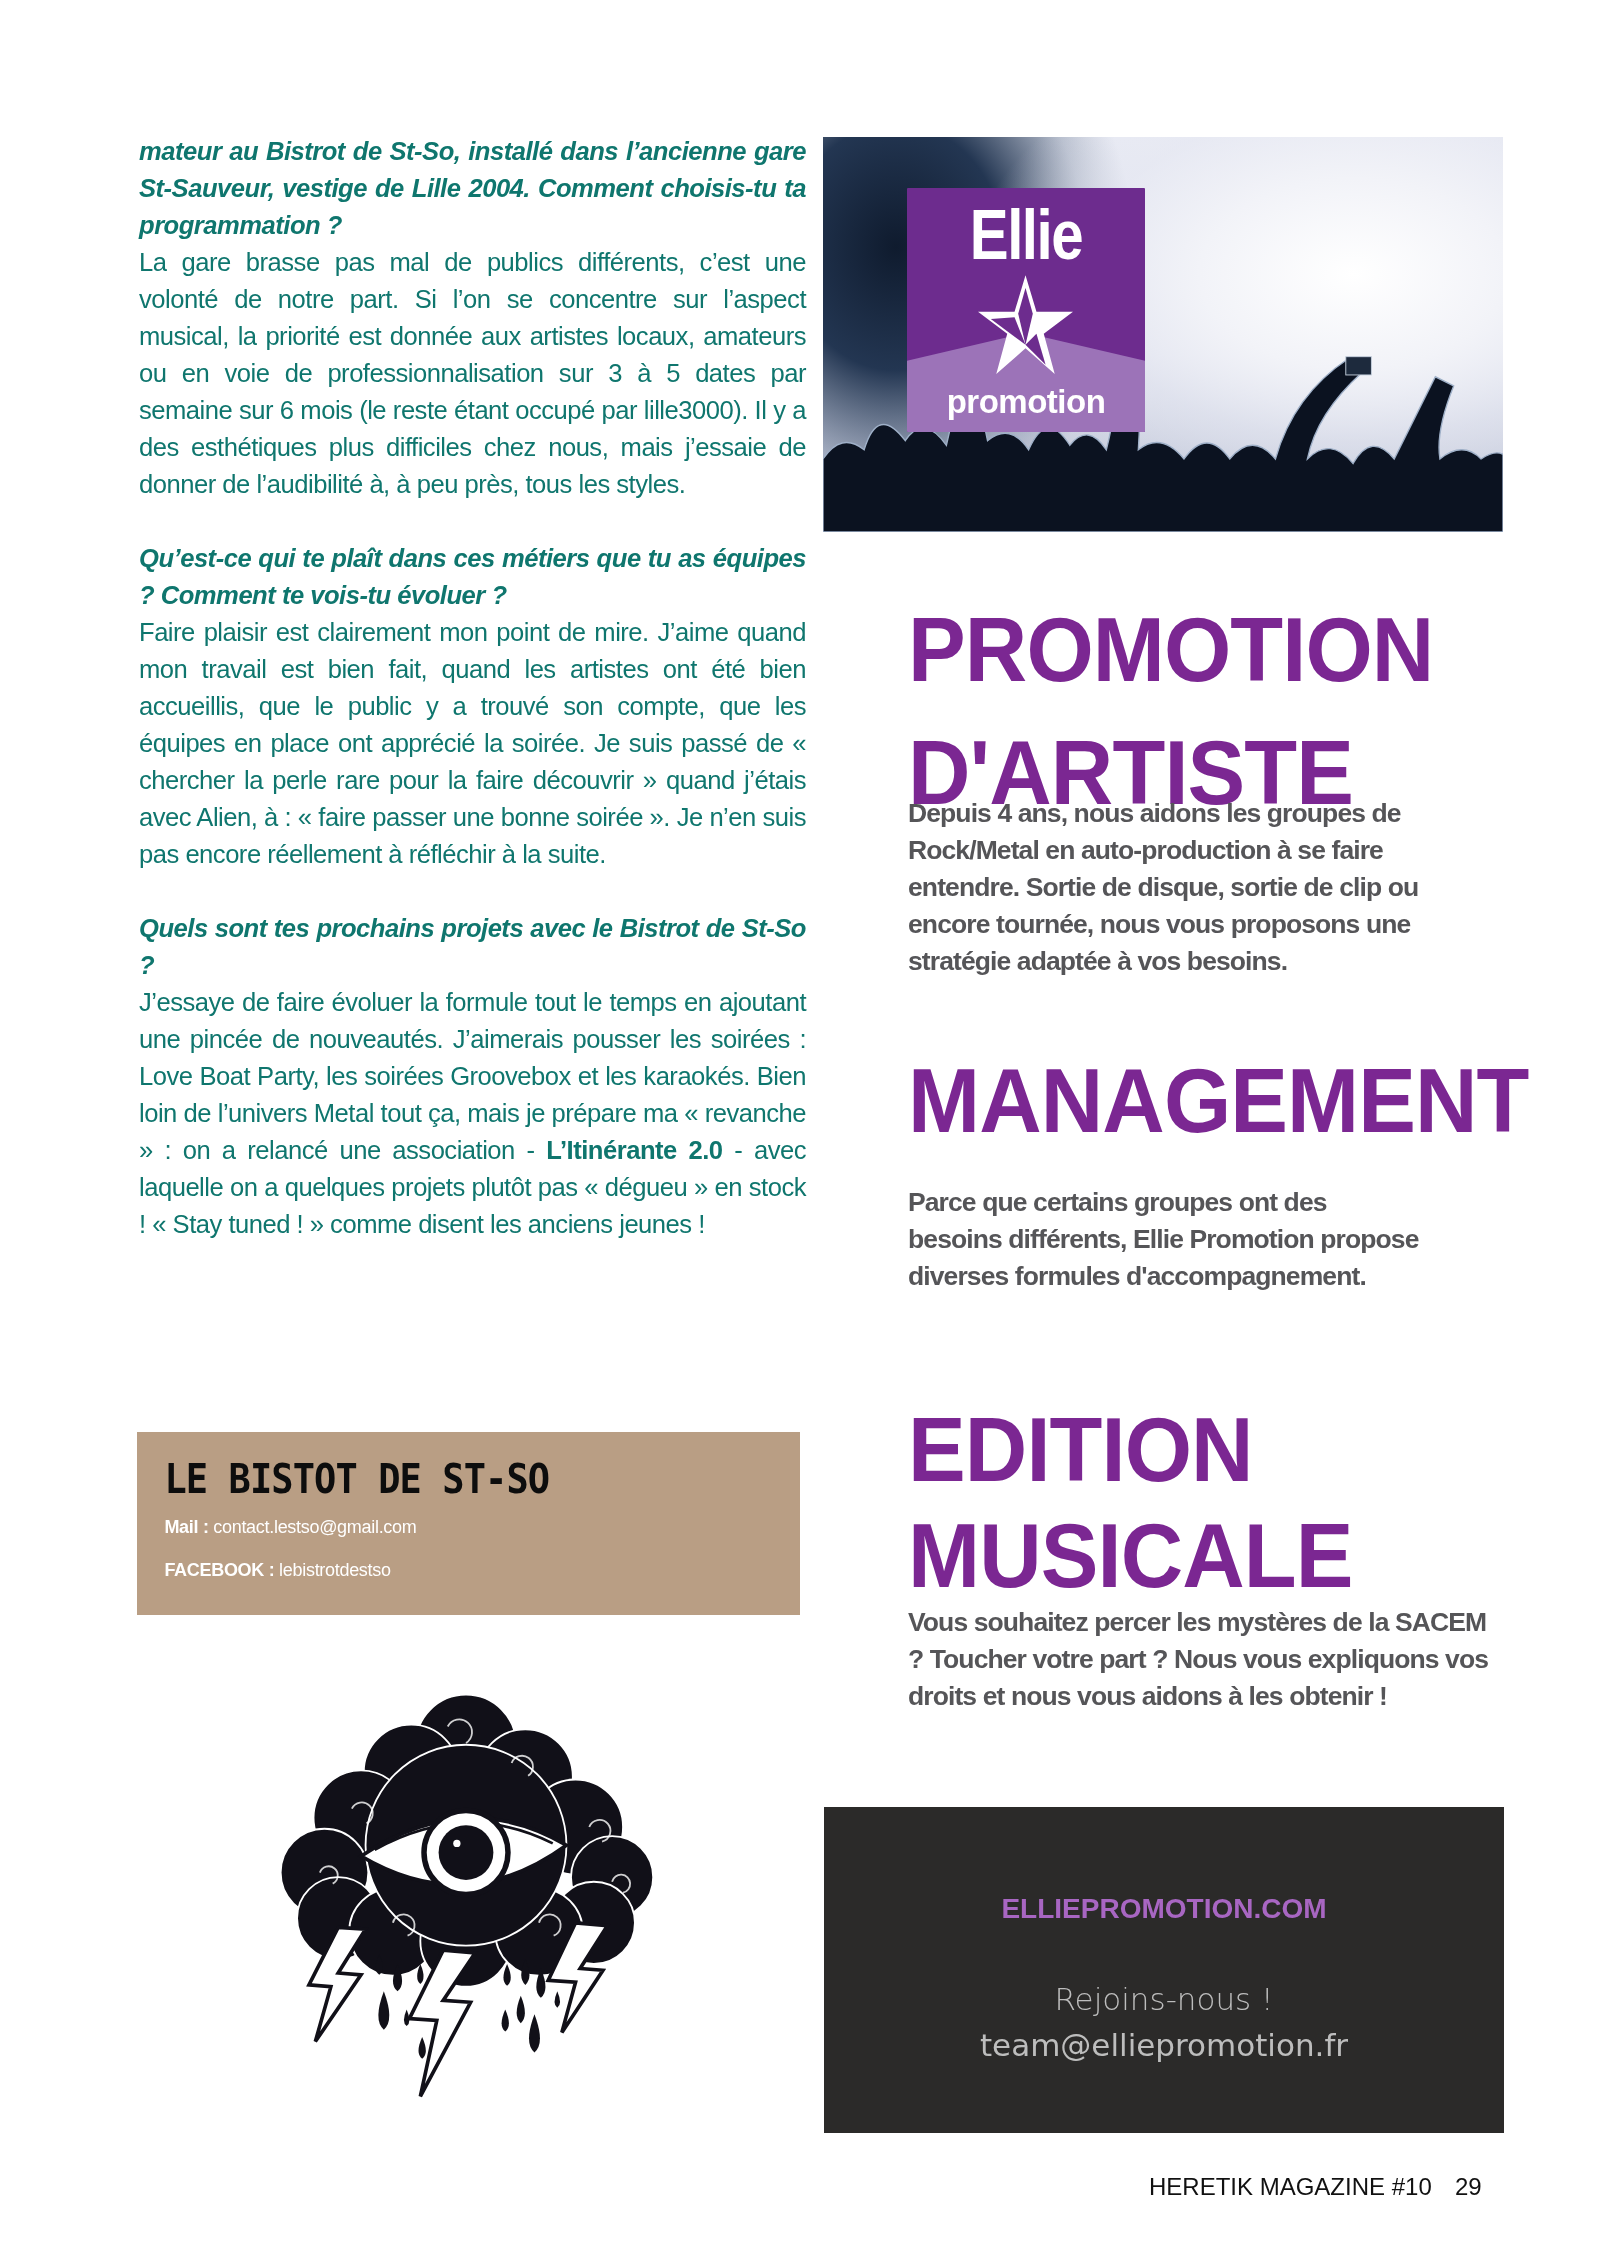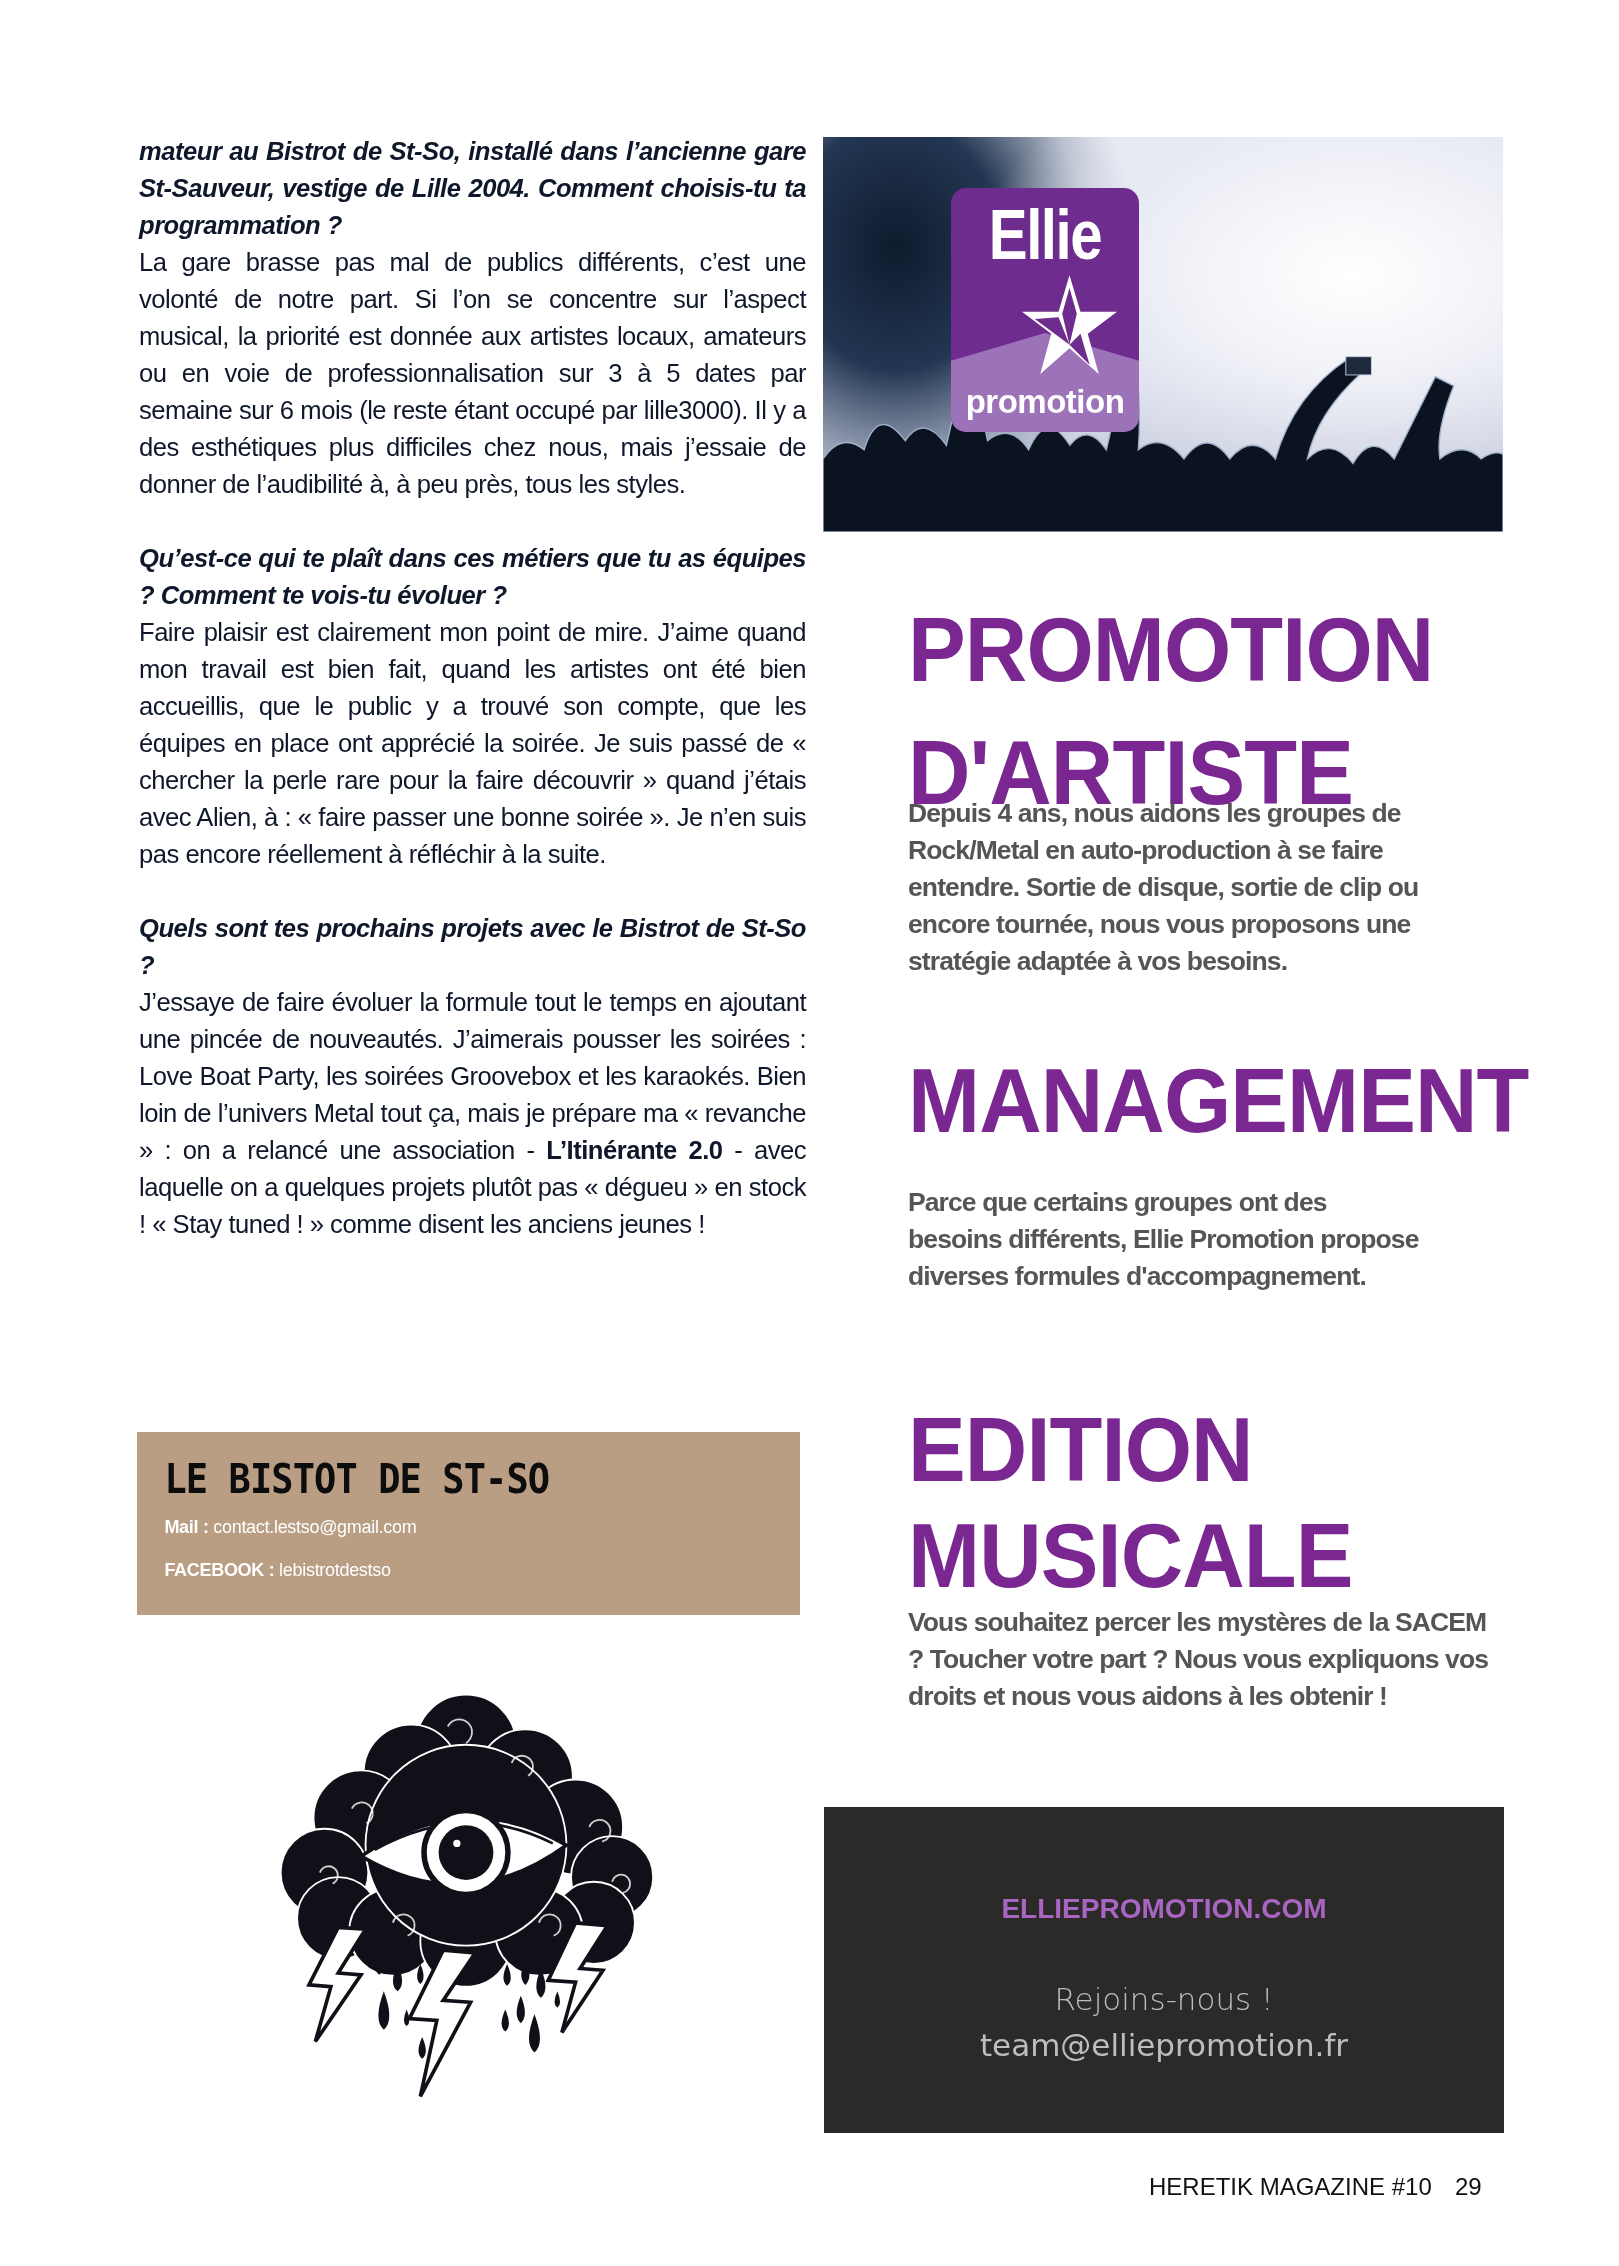--- a/index.html
+++ b/index.html
@@ -3,21 +3,21 @@
 <meta charset="utf-8">
 <style>
   * { box-sizing: border-box; margin: 0; padding: 0; }
   html, body { width: 1619px; height: 2266px; background: #ffffff; overflow: hidden; }
   body { position: relative; font-family: "Liberation Sans", sans-serif; color: #111; }
 
   
   .article {
     position: absolute; left: 139px; top: 133px; width: 667px;
     font-family: "Liberation Sans Narrow", "Liberation Sans", sans-serif;
-    font-size: 25.6px; line-height: 37px; color: #0f172a;
+    font-size: 25.6px; line-height: 37px; color: #0f766e;
     text-align: justify; letter-spacing: -0.5px;
   }
   .article p { margin: 0; }
   .article .q { font-weight: bold; font-style: italic; }
   .article .gap { height: 37px; }
   .article b { font-weight: bold; }
 
   
   .bistrot {
     position: absolute; left: 137px; top: 1412px; width: 663px; height: 183px;
@@ -45,22 +45,22 @@
   .hero {
     position: absolute; left: 823px; top: 137px; width: 680px; height: 395px;
     overflow: hidden;
     background:
       radial-gradient(ellipse 384px 238px at 530px 137px, #ffffff 0%, #f2f3f8 40%, rgba(230,232,242,0.6) 70%, rgba(230,232,242,0) 100%),
       radial-gradient(ellipse 238px 274px at 73px 110px, #0f1b2e 0%, #233652 45%, rgba(60,80,110,0.3) 80%, rgba(0,0,0,0) 100%),
       linear-gradient(180deg, #e9ebf4 0%, #dfe2ee 55%, #b6bdd0 100%);
   }
   .hero svg.crowd { position: absolute; left: 0; bottom: 0; width: 680px; height: 210px; }
   .logo {
-    position: absolute; left: 84px; top: 51px; width: 188px; height: 244px;
-    border-radius: 15px; overflow: hidden; background: #6d2c8e; margin-left: 44px;
+    position: absolute; left: 84px; top: 51px; width: 238px; height: 244px;
+    border-radius: 1px; overflow: hidden; background: #6d2c8e;
   }
   .logo .lower {
     position: absolute; left: 0; right: 0; bottom: 0; height: 99px;
     background: #9c73b8;
     clip-path: polygon(0 28%, 50% 0, 100% 28%, 100% 100%, 0 100%);
   }
   .logo .brand {
     position: absolute; left: 0; right: 0; top: 5.5px; text-align: center;
     color: #fff; font-weight: bold; font-size: 71px; letter-spacing: -1.8px;
     font-family: "Liberation Sans Narrow", "Liberation Sans", sans-serif;

